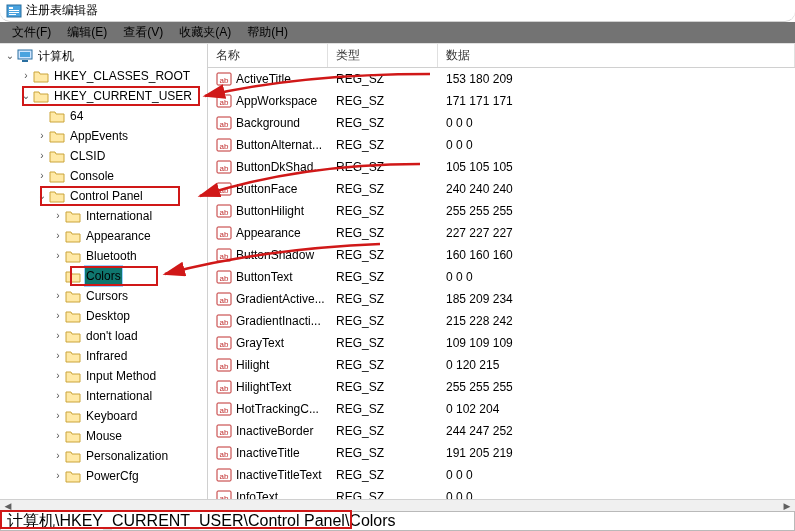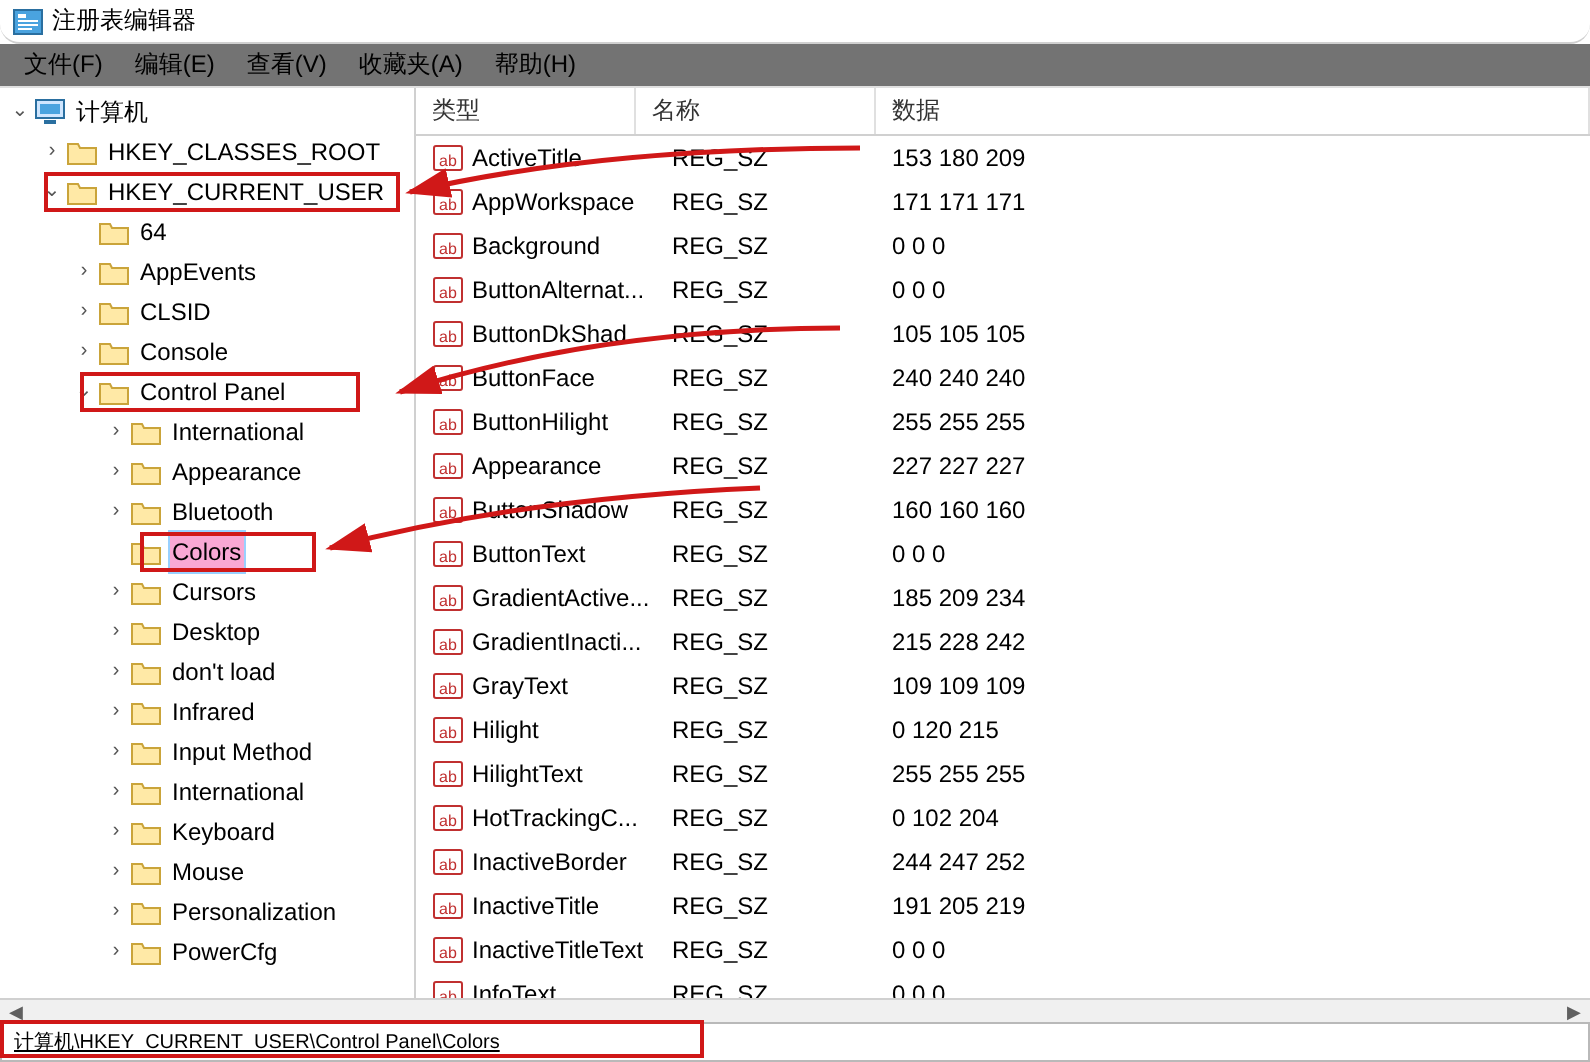--- a/index.html
+++ b/index.html
@@ -65,21 +65,21 @@
   text-align: center;
   color: #555;
   font-size: 10px;
 }
 .tree-row .fld {
   width: 16px; height: 14px;
   margin: 0 3px 0 1px;
   display: inline-flex;
 }
 .tree-row .lbl { padding: 0 2px; }
-.tree-row.selected .lbl { background: #f9a8d4; border: 1px solid #99d1ff; padding: 0 1px; text-align: center; }
+.tree-row.selected .lbl { background: #0f766e; border: 1px solid #99d1ff; padding: 0 1px; text-align: center; }
 .indent-0 { padding-left: 2px; }
 .indent-1 { padding-left: 18px; }
 .indent-2 { padding-left: 34px; }
 .indent-3 { padding-left: 50px; }
 
 .list-pane {
   flex: 1;
   position: relative;
   overflow: hidden;
 }
@@ -129,22 +129,21 @@
 }
 .hscroll .arrow { width: 16px; text-align: center; color: #606060; font-size: 9px; }
 .statusbar {
   height: 20px;
   border: 1px solid #b9b9b9;
   border-top: 1px solid #b9b9b9;
   padding: 1px 6px;
   display: flex;
   align-items: center;
   background: #fff;
-  font-size: 10px;
-  text-decoration: underline;
+  font-size: 16px;
 }
 
 
 .anno {
   position: absolute;
   border: 2px solid #d01818;
   pointer-events: none;
   z-index: 50;
 }
 
@@ -411,22 +410,22 @@
             </svg>
           </span>
         <span class="lbl">PowerCfg</span>
       </div>
 
     </div>
   </div>
 
   <div class="list-pane">
     <div class="list-header">
+      <div class="col col-name">名称</div>
       <div class="col col-type">类型</div>
-      <div class="col col-name">名称</div>
       <div class="col col-data">数据</div>
     </div>
     <div class="list-body" id="list-body">
         <div class="list-row">
           <div class="cell cell-name">
             <span class="valicon"><svg class="val-svg" viewBox="0 0 16 16">
                 <rect x="1" y="2" width="14" height="12" rx="1" fill="#fff" stroke="#c03030"></rect>
                 <text x="8" y="12" text-anchor="middle" font-size="8" fill="#c03030" font-family="Arial">ab</text>
               </svg></span>
             <span>ActiveTitle</span>

